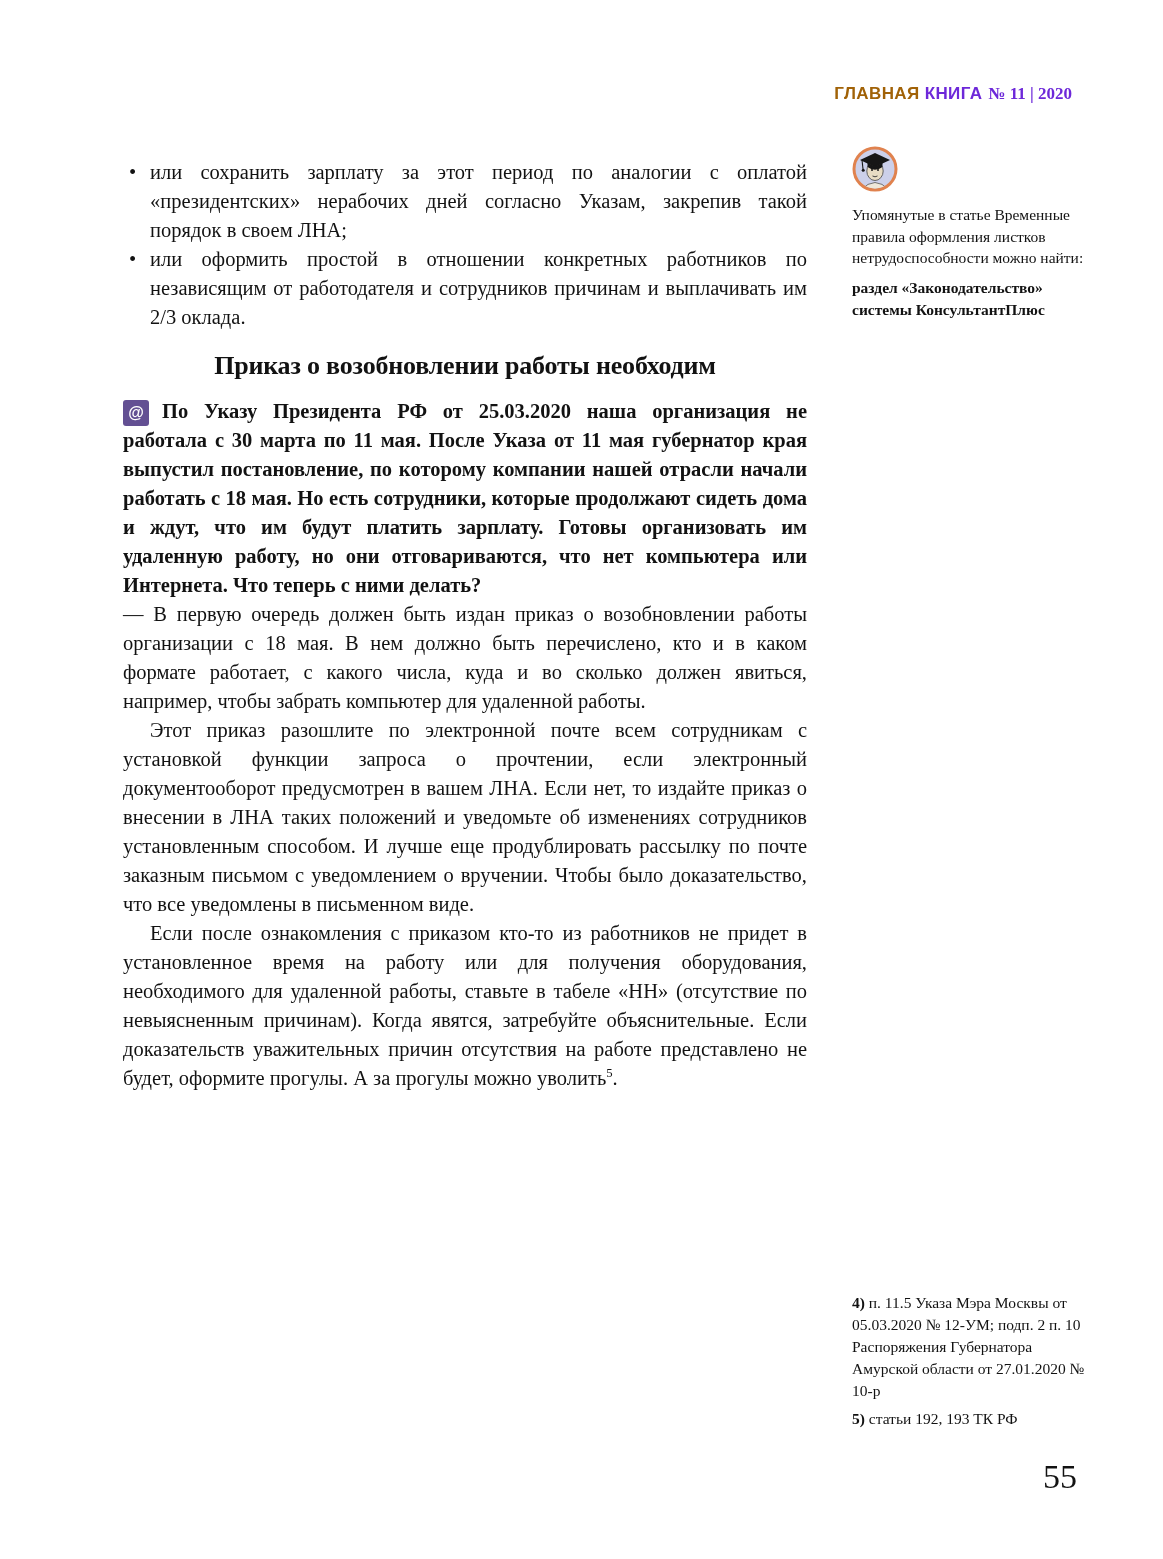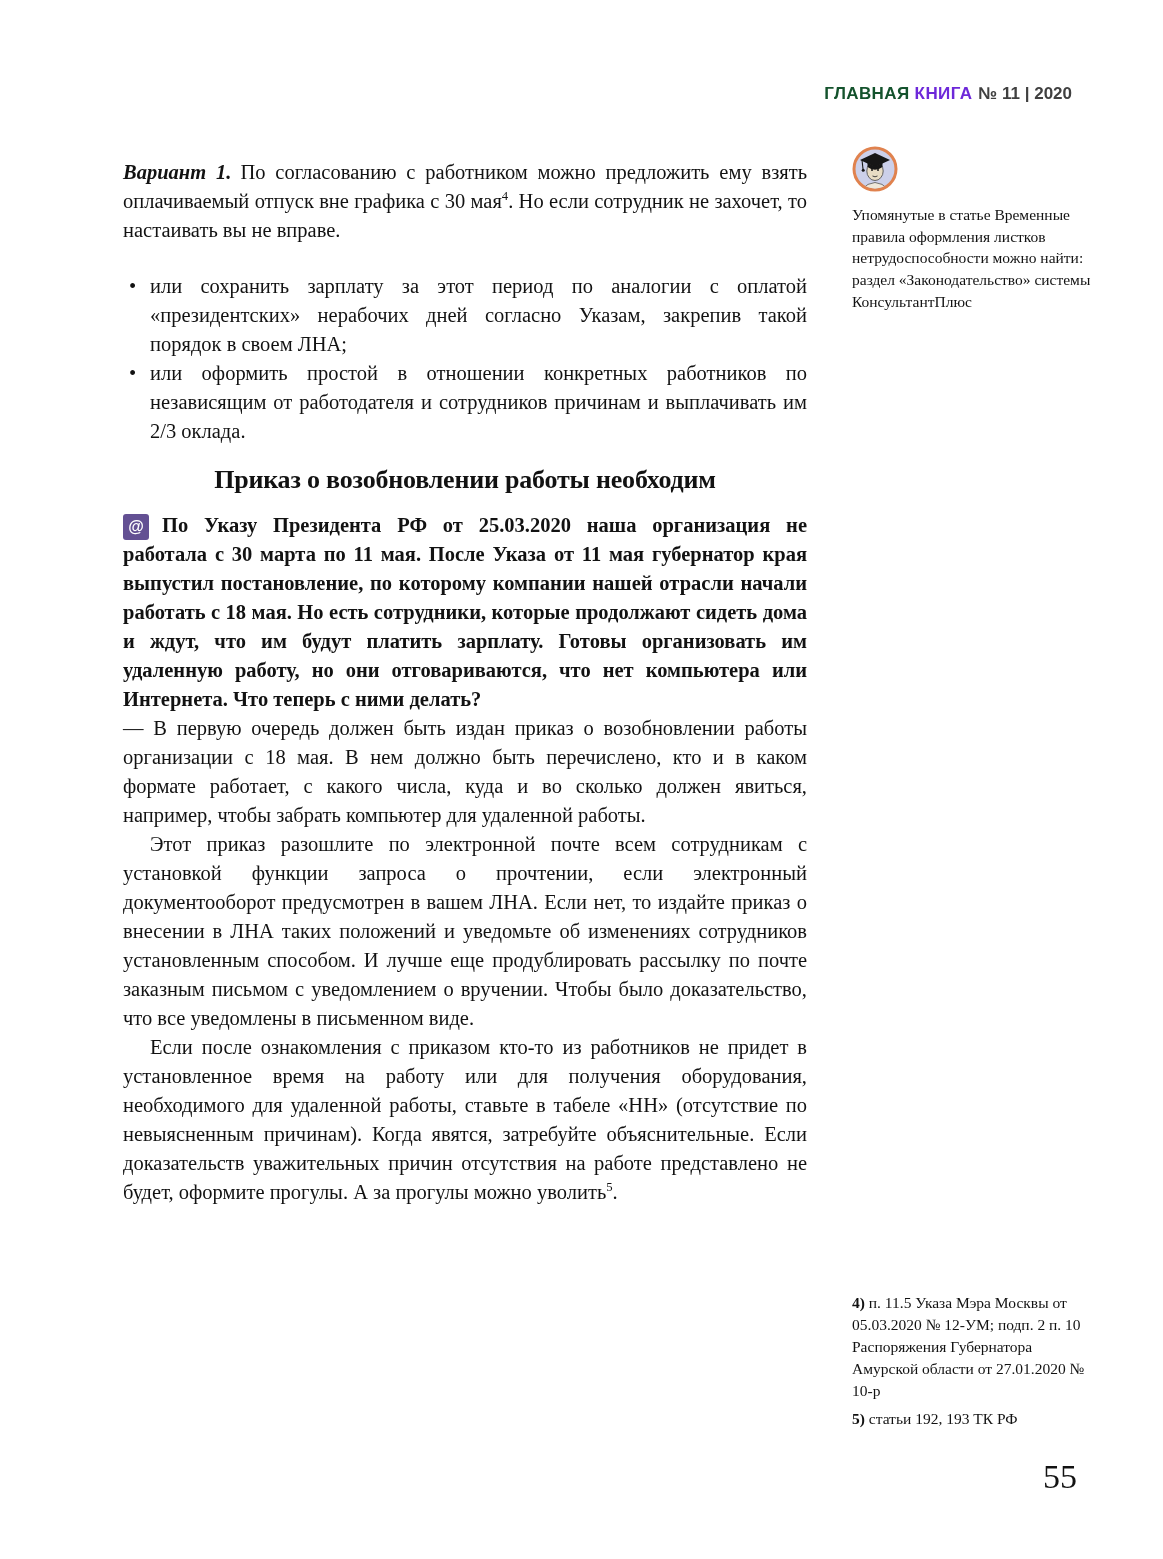--- a/index.html
+++ b/index.html
@@ -11,29 +11,29 @@
   }
   .page { position:absolute; inset:0; background:#ffffff; }
 
   
   .header {
     position:absolute; top:84px; right:91px;
     font-size:17px; white-space:nowrap;
   }
   .header .mag-main {
     font-family:"Liberation Sans", sans-serif; font-weight:bold;
-    letter-spacing:0.4px; color:#14532d;
+    letter-spacing:0.4px; color:#a16207;
   }
   .header .mag-accent {
     font-family:"Liberation Sans", sans-serif; font-weight:bold;
     letter-spacing:0.4px; color:#6d28d9; margin-left:5px;
   }
   .header .issue {
-    font-family:Liberation Sans, sans-serif; font-weight:bold;
-    color:#404040; margin-left:6px;
+    font-family:Liberation Serif, serif; font-weight:bold;
+    color:#6d28d9; margin-left:6px;
   }
 
   
   .main-col {
     position:absolute; left:123px; top:158px; width:684px;
     font-size:20.5px; line-height:29px; text-align:justify;
   }
   .lead { font-weight:bold; font-style:italic; margin-right:9px; }
   .para-gap { margin-bottom:27px; }
   .bullet-list { list-style:none; }
@@ -56,21 +56,21 @@
     font-size:16px; line-height:26px; text-align:center;
   }
 
   
   .side-note {
     position:absolute; left:852px; top:146px; width:240px;
     font-size:15.5px; line-height:21.5px; text-align:left;
   }
   .avatar-wrap { width:46px; height:46px; margin-bottom:12px; }
   .side-note-text { color:#121212; }
-  .side-note-bold { font-weight:normal; line-height:22px; }
+  .side-note-bold { font-weight:bold; margin-top:8px; line-height:22px; }
 
   .footnotes {
     position:absolute; left:852px; top:1292px; width:248px;
     font-size:15.5px; line-height:22px; text-align:left;
   }
   .footnote { margin-bottom:6px; }
   .fn-num { font-weight:bold; }
 
   .page-number {
     position:absolute; top:1458px; right:86px;
@@ -81,21 +81,20 @@
 <body>
 
 <div class="page">
 
   <div class="header">
     <span class="mag-main">ГЛАВНАЯ</span><span class="mag-accent">КНИГА</span><span class="issue">№ 11 | 2020</span>
   </div>
 
   <div class="main-col">
 
-    <p class="para-gap"><span class="lead">Вариант 1.</span><span>По согласованию с работником можно предложить ему взять оплачиваемый отпуск вне графика с 30 мая</span><sup class="fn-ref">4</sup><span>. Но если сотрудник не захочет, то настаивать вы не вправе.</span></p>
 
 
     <ul class="bullet-list">
       <li class="bullet-item"><span class="bullet-glyph">•</span><span>или сохранить зарплату за этот период по аналогии с оплатой «президентских» нерабочих дней согласно Указам, закрепив такой порядок в своем ЛНА;</span></li>
       <li class="bullet-item"><span class="bullet-glyph">•</span><span>или оформить простой в отношении конкретных работников по независящим от работодателя и сотрудников причинам и выплачивать им 2/3 оклада.</span></li>
     </ul>
 
 
     <h2 class="section-heading">Приказ о возобновлении работы необходим</h2>
 

